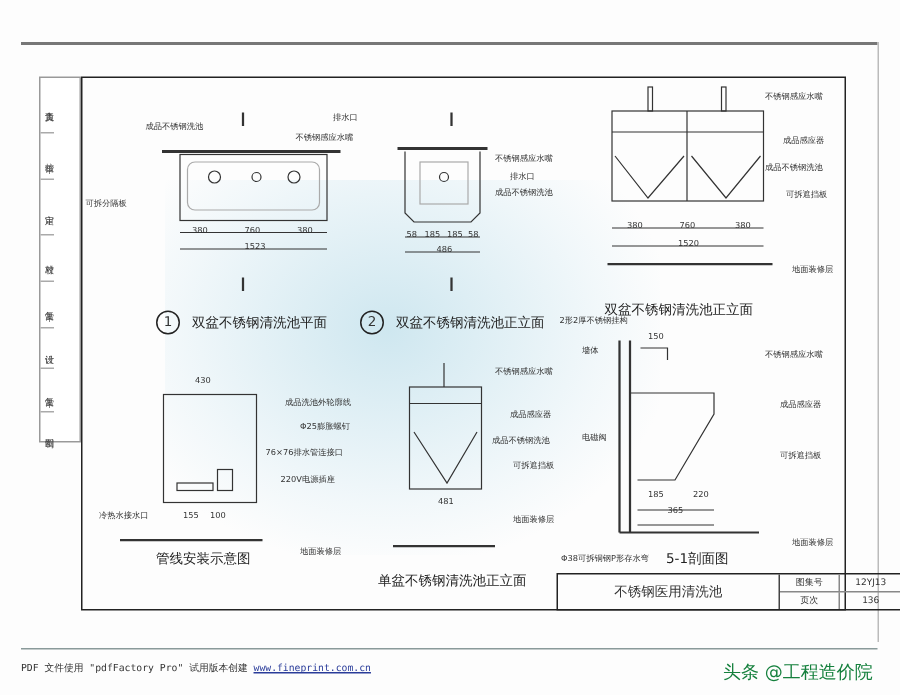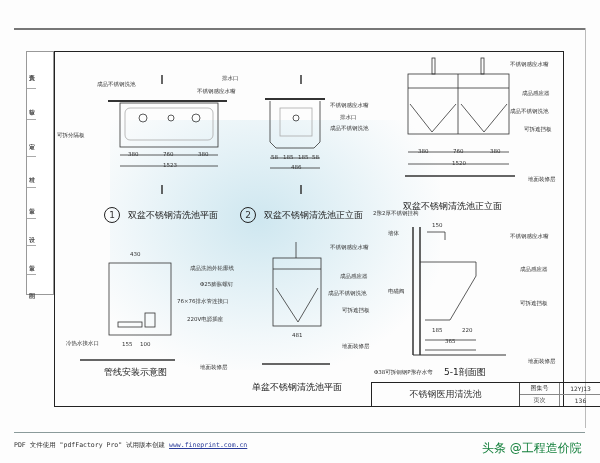--- a/index.html
+++ b/index.html
@@ -158,21 +158,21 @@
 <div class="abs dim" style="left:122px;top:341px;">155</div>
 <div class="abs dim" style="left:140px;top:341px;">100</div>
 <div class="abs cap" style="left:104px;top:366px;">管线安装示意图</div>
 
 <div class="abs lbl" style="left:330px;top:244px;">不锈钢感应水嘴</div>
 <div class="abs lbl" style="left:340px;top:273px;">成品感应器</div>
 <div class="abs lbl" style="left:328px;top:290px;">成品不锈钢洗池</div>
 <div class="abs lbl" style="left:342px;top:307px;">可拆遮挡板</div>
 <div class="abs lbl" style="left:342px;top:343px;">地面装修层</div>
 <div class="abs dim" style="left:292px;top:332px;">481</div>
-<div class="abs cap" style="left:252px;top:381px;">单盆不锈钢清洗池平面</div>
+<div class="abs cap" style="left:252px;top:381px;">单盆不锈钢清洗池正立面</div>
 
 <div class="abs lbl" style="left:373px;top:210px;">2形2厚不锈钢挂构</div>
 <div class="abs lbl" style="left:388px;top:230px;">墙体</div>
 <div class="abs lbl" style="left:388px;top:288px;">电磁阀</div>
 <div class="abs dim" style="left:432px;top:222px;">150</div>
 <div class="abs lbl" style="left:510px;top:233px;">不锈钢感应水嘴</div>
 <div class="abs lbl" style="left:520px;top:266px;">成品感应器</div>
 <div class="abs lbl" style="left:520px;top:300px;">可拆遮挡板</div>
 <div class="abs lbl" style="left:528px;top:358px;">地面装修层</div>
 <div class="abs dim" style="left:432px;top:327px;">185</div>

